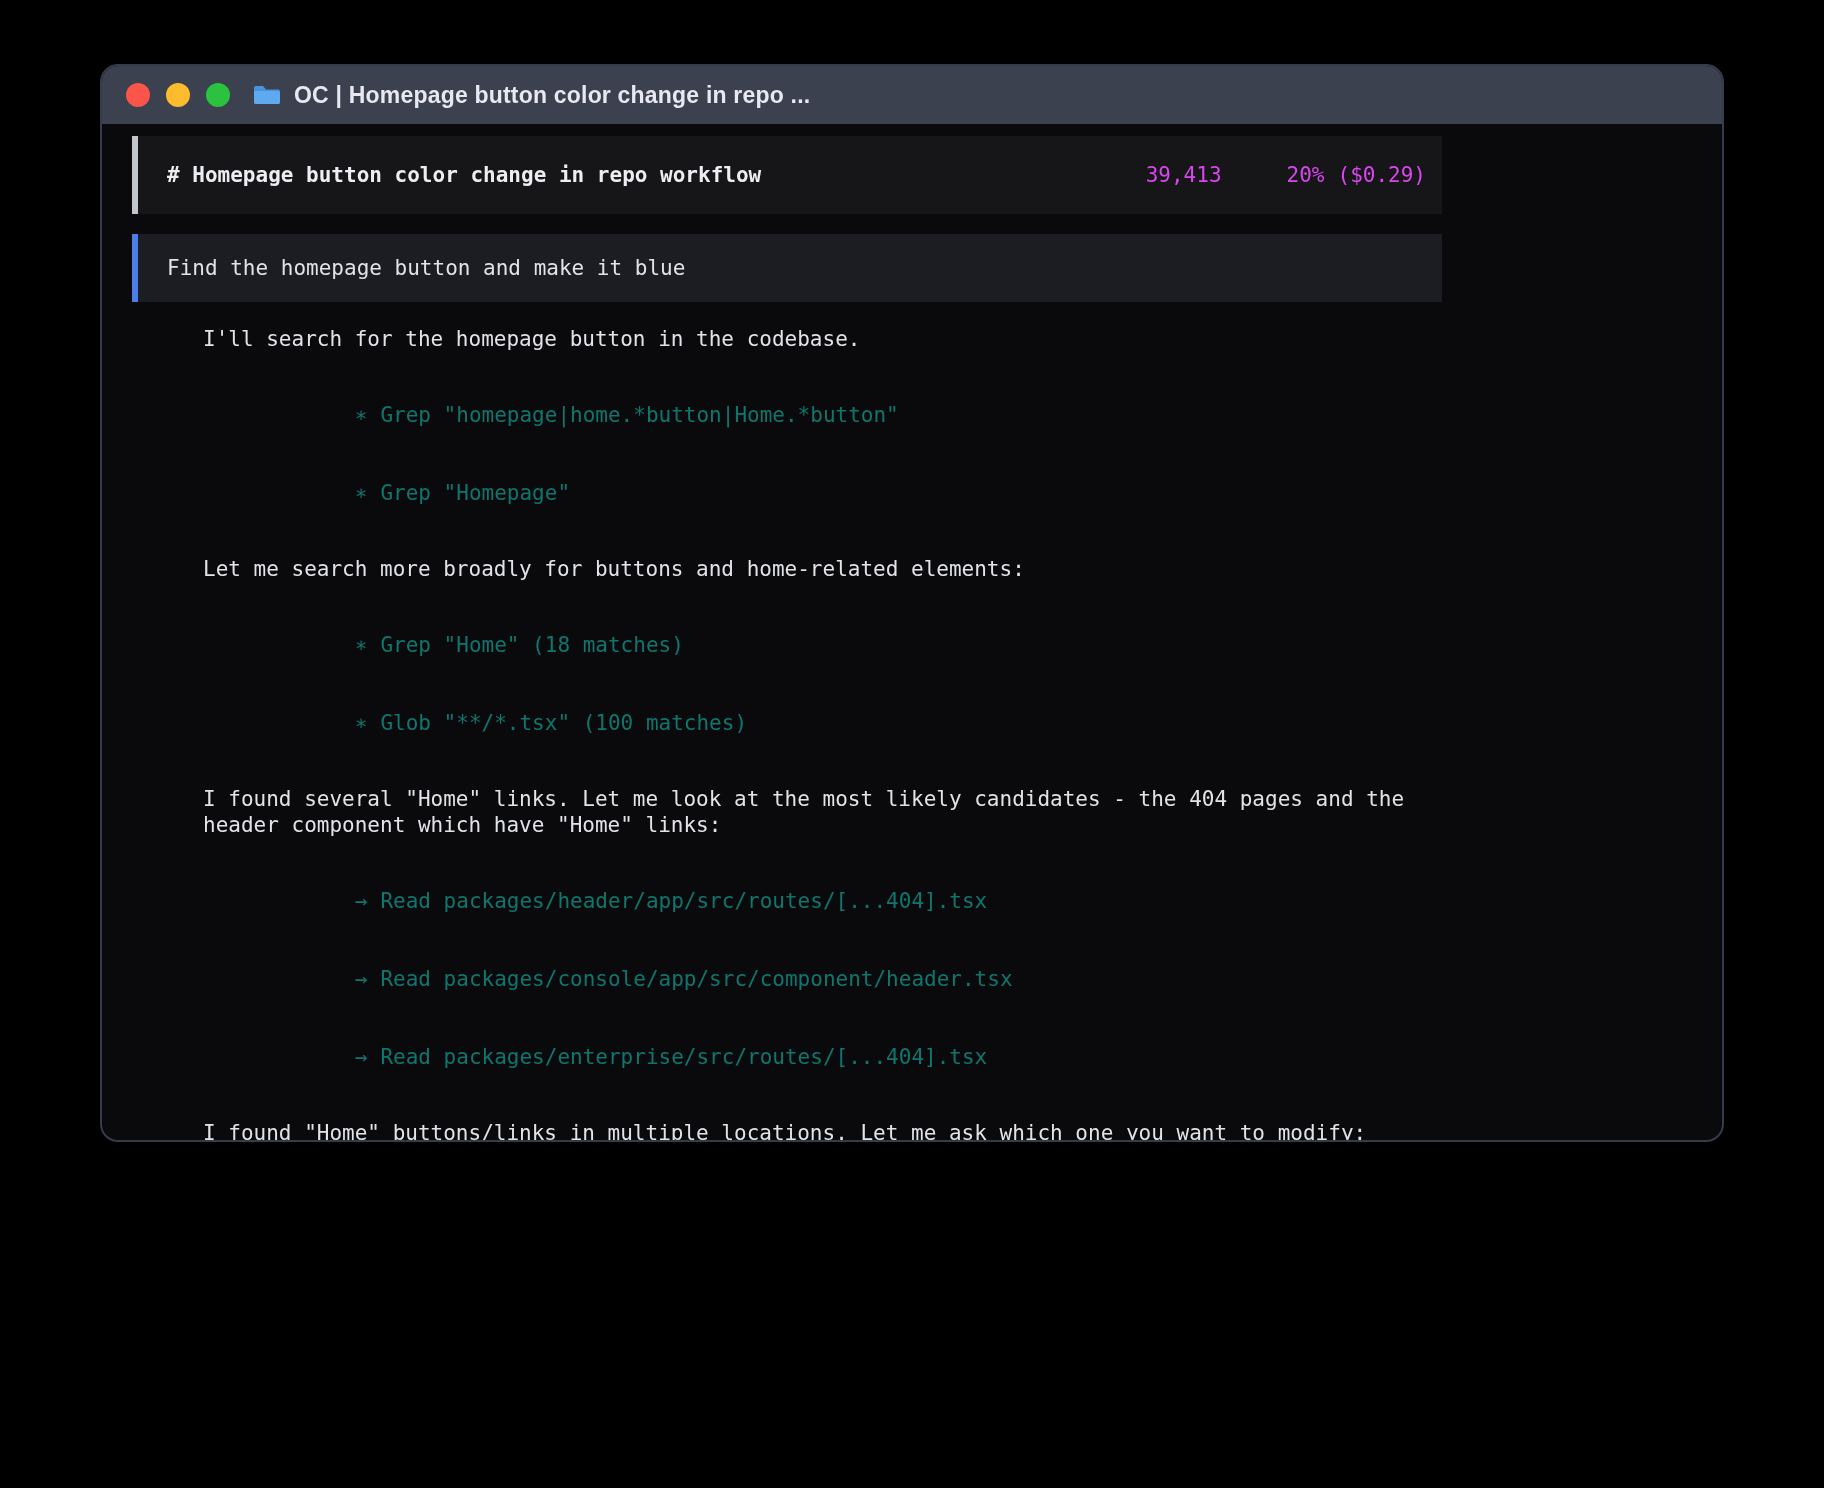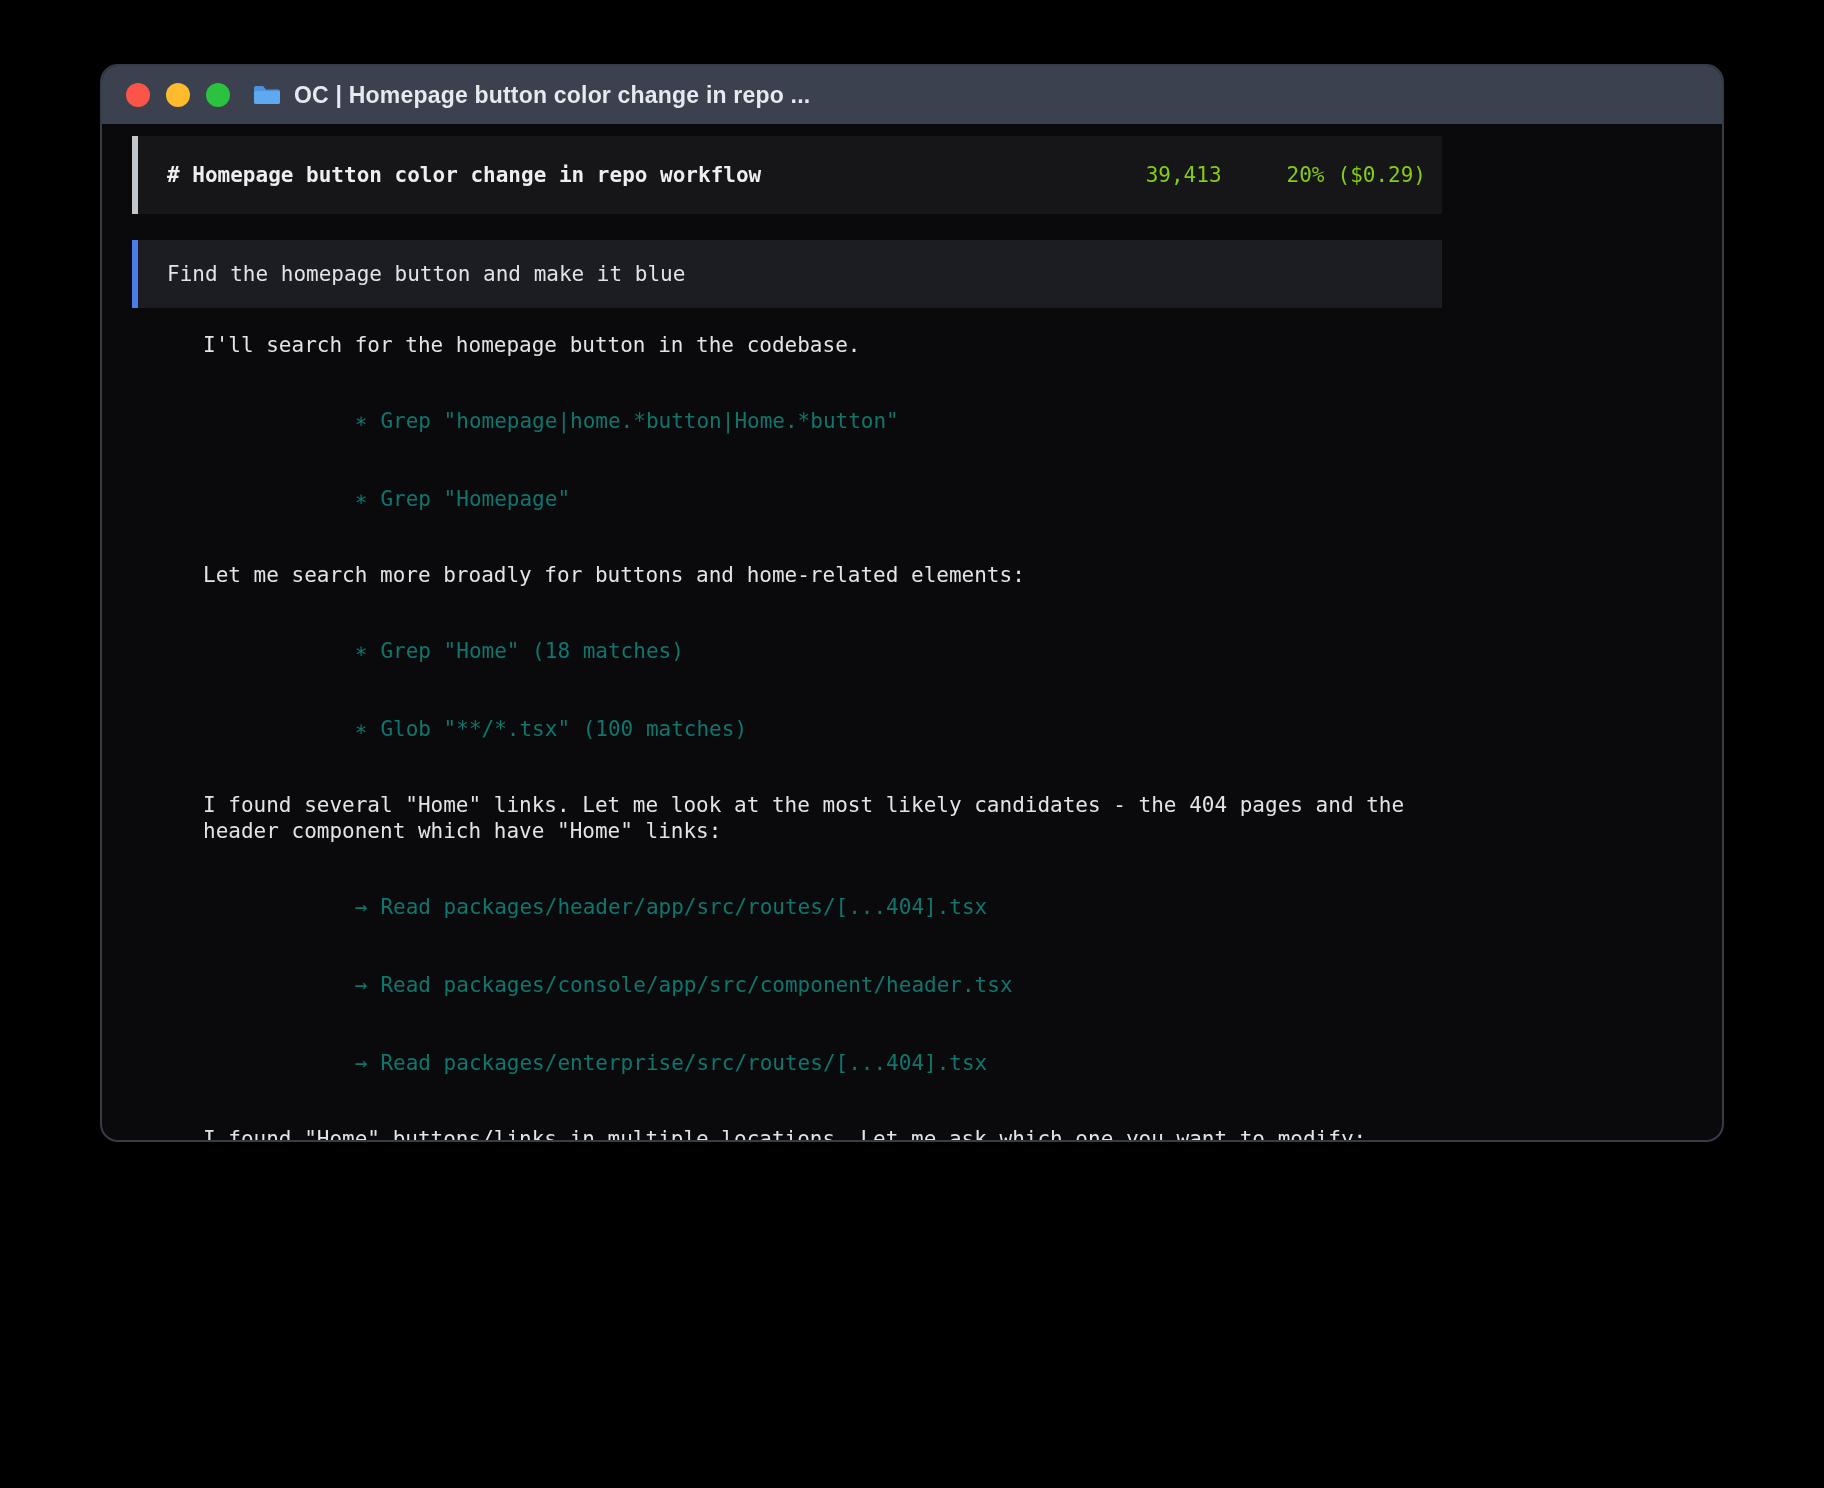--- a/index.html
+++ b/index.html
@@ -34,26 +34,26 @@
     padding:12px 30px 26px 30px; overflow:hidden;
   }
   .column { width:1310px; display:flex; flex-direction:column; flex:1; }
 
   .session-header {
     background:#161619; border-left:6px solid #c2c5cc;
     height:78px; display:flex; align-items:center; justify-content:space-between;
     padding:0 16px 0 29px;
   }
   .session-title { font-weight:bold; color:#eceef2; white-space:pre; }
-  .session-stats { color:#84cc16; display:flex; white-space:pre; }
+  .session-stats { color:#d946ef; display:flex; white-space:pre; }
   .stat-tokens { margin-right:26px; }
   .stat-pct { margin-right:13px;margin-left:39px; }
 
   .user-block {
-    margin-top:26px; background:#1b1d22; border-left:6px solid #4d7de8;
+    margin-top:20px; background:#1b1d22; border-left:6px solid #4d7de8;
     padding:21px 16px 21px 29px; color:#e1e3e7; line-height:26px;
   }
 
   .transcript { padding-left:35px; display:flex; flex-direction:column; }
   .block { margin-top:24px;margin-left:36px; }
   .para { color:#e1e3e7; line-height:26px; width:1265px; }
   .tline { color:#0f766e; line-height:26px; white-space:pre; }
   .tmark { display:inline-block; margin-right:13px; }
 </style>
 </head>

